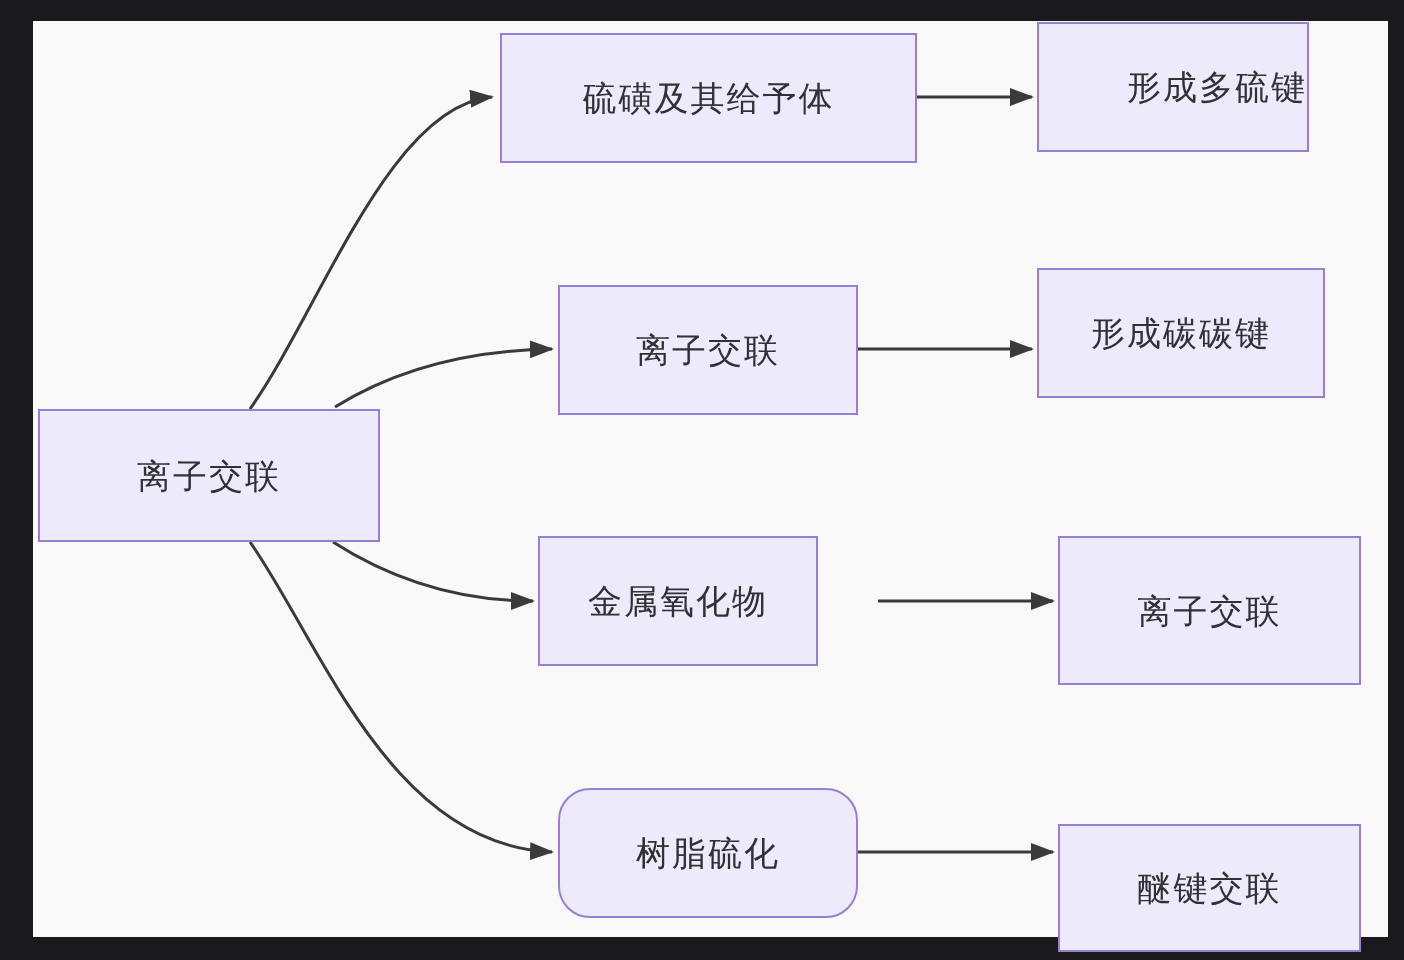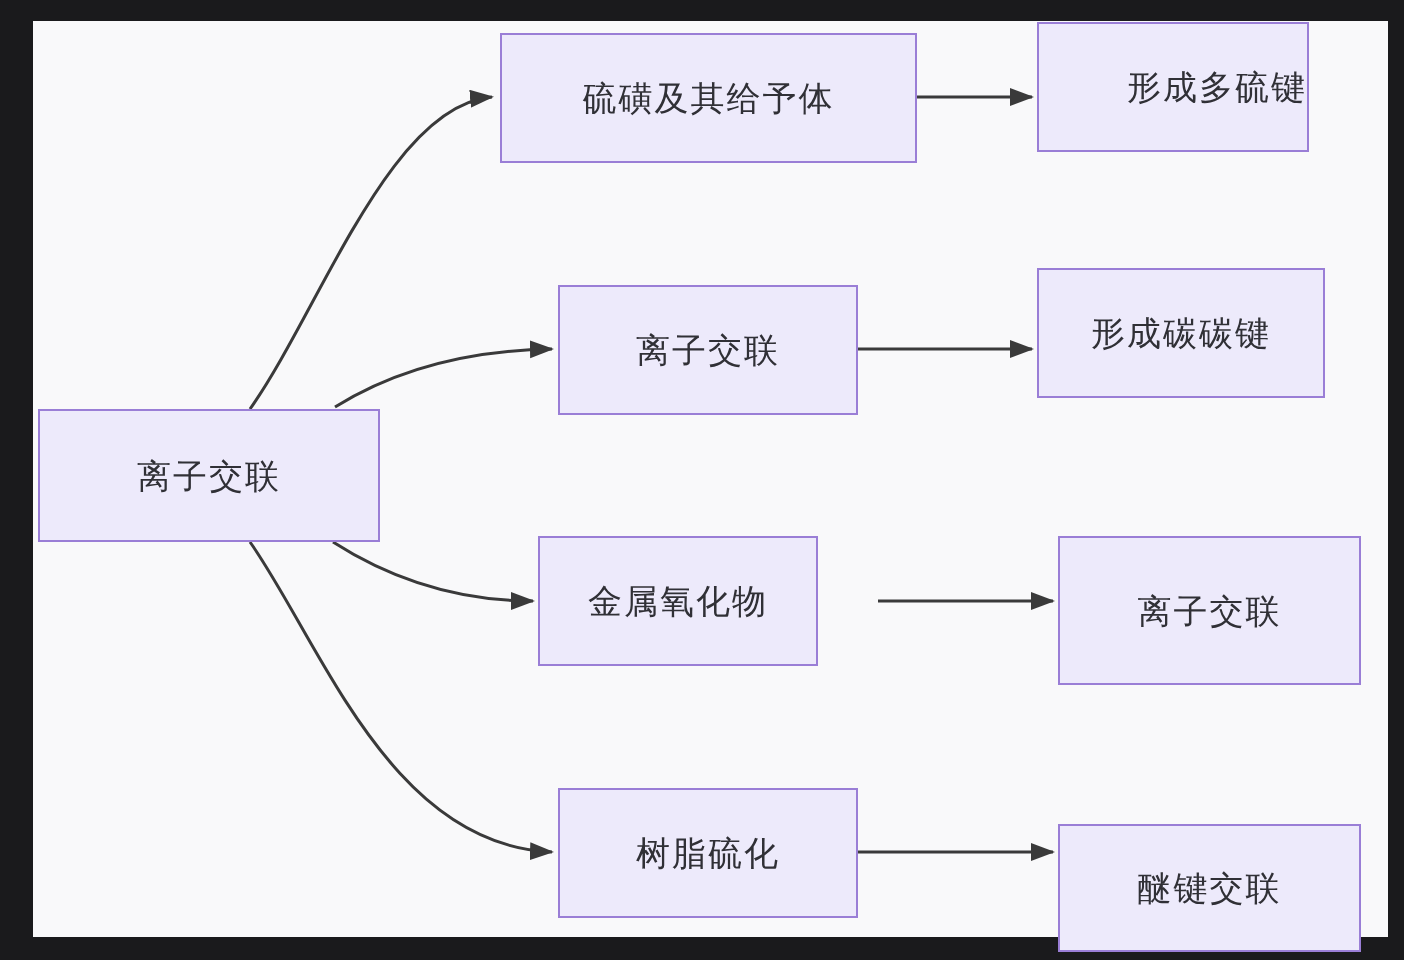--- a/index.html
+++ b/index.html
@@ -92,20 +92,20 @@
       </div>
       <div class="node" style="left: 1004px; top: 247px; width: 288px; height: 130px;">
         <span class="node-label">形成碳碳键</span>
       </div>
       <div class="node" style="left: 505px; top: 515px; width: 280px; height: 130px;">
         <span class="node-label">金属氧化物</span>
       </div>
       <div class="node" style="left: 1025px; top: 515px; width: 303px; height: 149px;">
         <span class="node-label">离子交联</span>
       </div>
-      <div class="node" style="left: 525px; top: 767px; width: 300px; height: 130px;">
+      <div class="node" style="left: 525px; top: 767px; width: 300px; height: 130px; border-radius: 32px;">
         <span class="node-label">树脂硫化</span>
       </div>
       <div class="node" style="left: 1025px; top: 767px; width: 303px; height: 128px; margin-top: 36px;">
         <span class="node-label">醚键交联</span>
       </div>
     </div>
 </div>
 
 </body></html>

